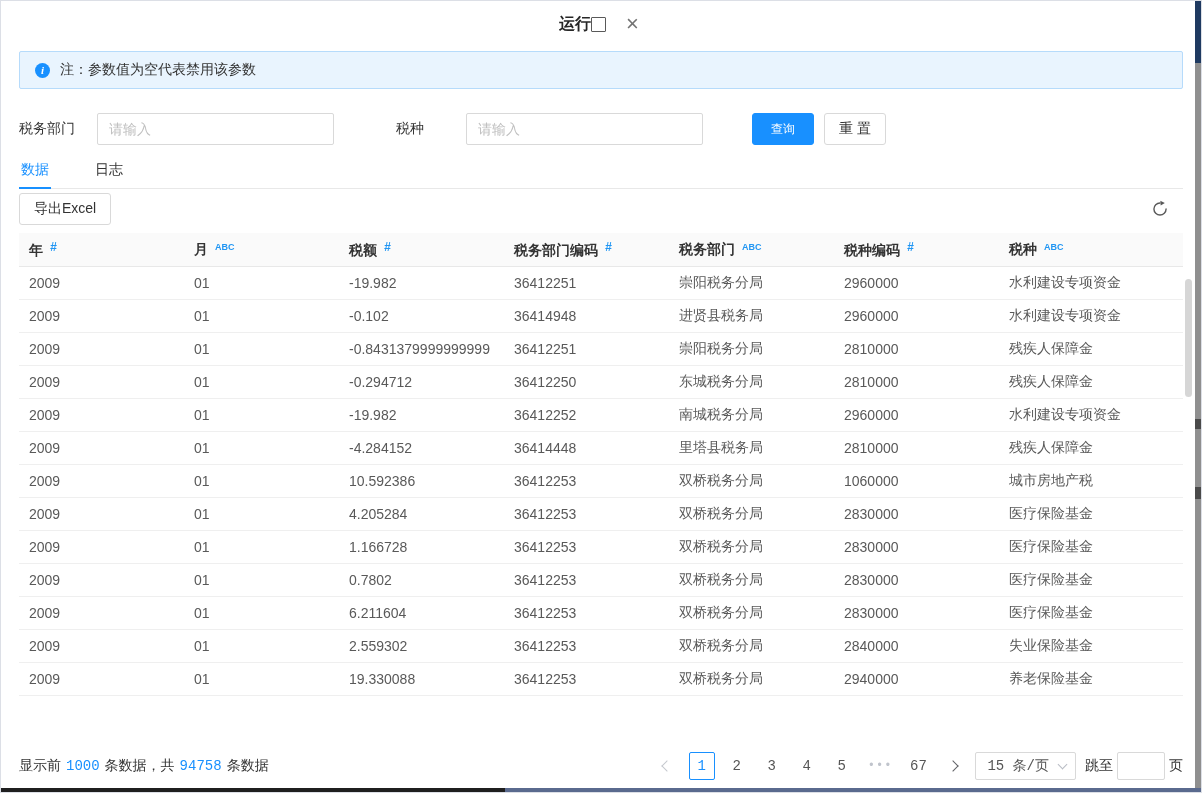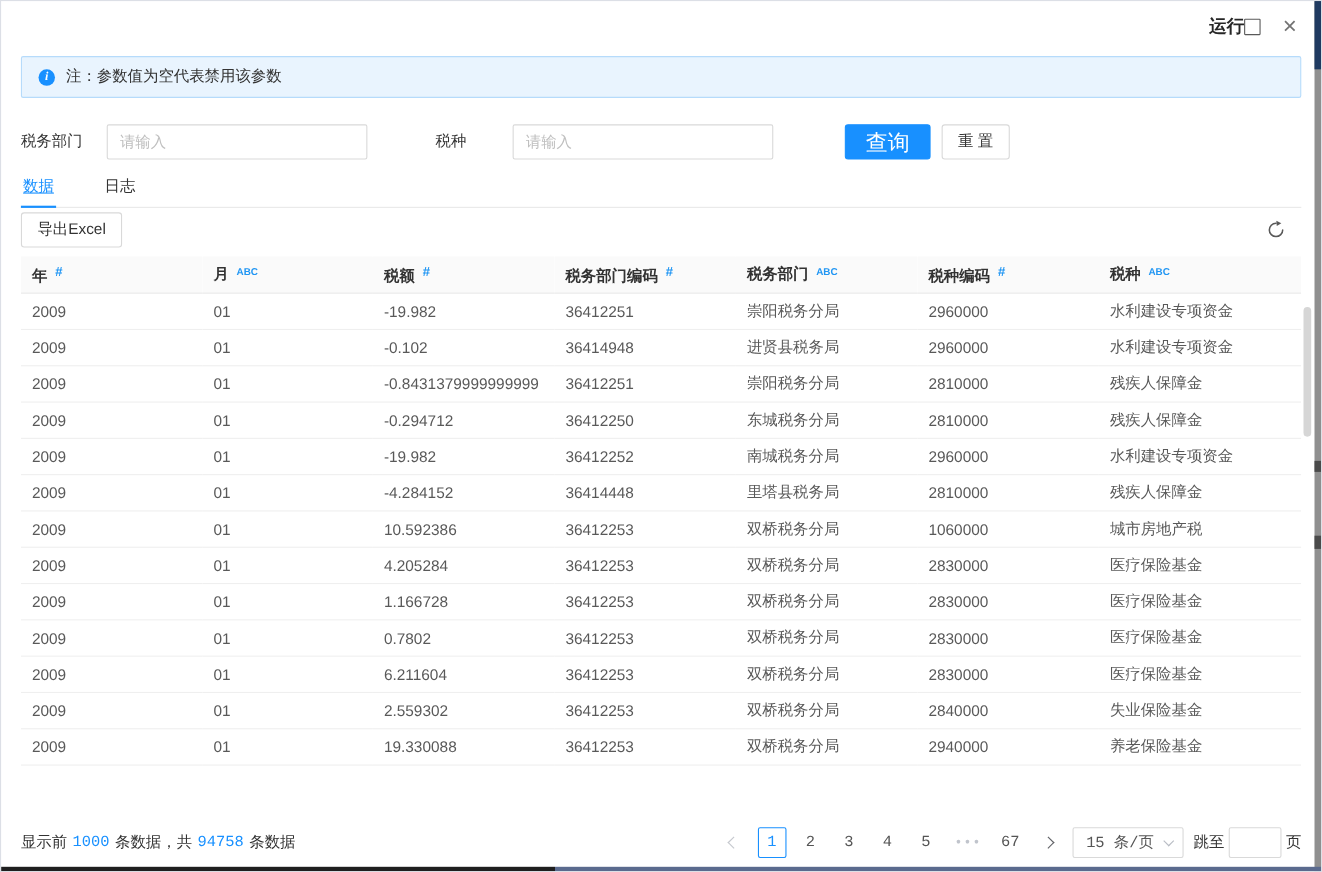--- a/index.html
+++ b/index.html
@@ -3,48 +3,48 @@
 <meta charset="utf-8">
 <style>
   html,body { margin:0; padding:0; background:#f5f5f5; }
   .app {
     position:relative; width:1202px; height:793px; box-sizing:border-box;
     background:#fff; border:1px solid #dcdfe6; overflow:hidden;
     display:flex; flex-direction:column; padding-bottom:4px;
     font-family:"Liberation Sans","DejaVu Sans",sans-serif; color:#333;
   }
   
-  .titlebar { height:46px; min-height:46px; display:flex; align-items:center; justify-content:flex-end; padding:0 22px 0 18px; }
+  .titlebar { height:46px; min-height:46px; display:flex; align-items:center; justify-content:center; padding:0 22px 0 18px; }
   .title { font-size:16px; font-weight:600; color:#262626; }
   .win-controls { display:flex; align-items:center; gap:20px; }
   .max-btn { width:13px; height:13px; border:1.5px solid #595959; border-radius:1px; cursor:pointer; }
   .close-btn { font-size:22px; line-height:14px; color:#737373; cursor:pointer; }
   
   .banner { margin:4px 18px 0; height:38px; min-height:38px; box-sizing:border-box;
     background:#e9f4fe; border:1px solid #b6dbfb; border-radius:2px;
     display:flex; align-items:center; gap:10px; padding:0 15px; font-size:14px; color:#333; }
   .info-icon { width:15px; height:15px; min-width:15px; border-radius:50%; background:#1890ff; color:#fff;
     display:flex; align-items:center; justify-content:center; font:italic 700 11px "Liberation Serif",serif; }
   
   .filters { margin:24px 18px 0; min-height:32px; display:flex; align-items:center; }
   .f-item { display:flex; align-items:center; }
   .f-item.second { margin-left:62px; }
   .f-label { font-size:14px; color:#333; margin-right:22px; white-space:nowrap; }
   .f-item.second .f-label { margin-right:42px; }
   .f-input { width:237px; height:32px; box-sizing:border-box; border:1px solid #d9d9d9; border-radius:2px;
     padding:0 11px; font-size:14px; color:#333; outline:none; font-family:inherit; }
   .f-input::placeholder { color:#bfbfbf; }
-  .btn-primary { height:32px; margin-left:65px; padding:0 18px; background:#1890ff; border:1px solid #1890ff;
-    color:#fff; font-size:20px; border-radius:3px; cursor:pointer; font-family:inherit; }
+  .btn-primary { height:32px; margin-left:49px; padding:0 18px; background:#1890ff; border:1px solid #1890ff;
+    color:#fff; font-size:12px; border-radius:3px; cursor:pointer; font-family:inherit; }
   .btn-default { height:32px; margin-left:10px; padding:0 14px; background:#fff; border:1px solid #d9d9d9;
     color:#333; font-size:14px; border-radius:3px; cursor:pointer; font-family:inherit; white-space:nowrap; }
   
   .tabs { margin:12px 18px 0; display:flex; gap:42px; border-bottom:1px solid #e8e8e8; }
   .tab { position:relative; padding:2px 2px 9px; font-size:14px; line-height:20px; color:#333; cursor:pointer; }
-  .tab.active { color:#1890ff;text-decoration:underline; }
+  .tab.active { color:#1890ff; }
   .tab.active::after { content:""; position:absolute; left:0; right:0; bottom:-1px; height:2px; background:#1890ff; }
   
   .toolbar { margin:4px 18px 0; display:flex; align-items:center; justify-content:space-between; }
   .refresh-btn { width:18px; height:18px; margin-right:14px; cursor:pointer; }
   
   .table-area { margin:8px 18px 0; flex:1; overflow:hidden; position:relative; }
   table { width:100%; border-collapse:collapse; table-layout:fixed; }
   th, td { text-align:left; padding:0 10px; white-space:nowrap; overflow:hidden; font-size:14px; }
   thead th { height:33px; background:#fafafa; color:#333; font-weight:600; border-bottom:1px solid #e8e8e8; }
   tbody td { height:32px; color:#595959; border-bottom:1px solid #efefef; }

